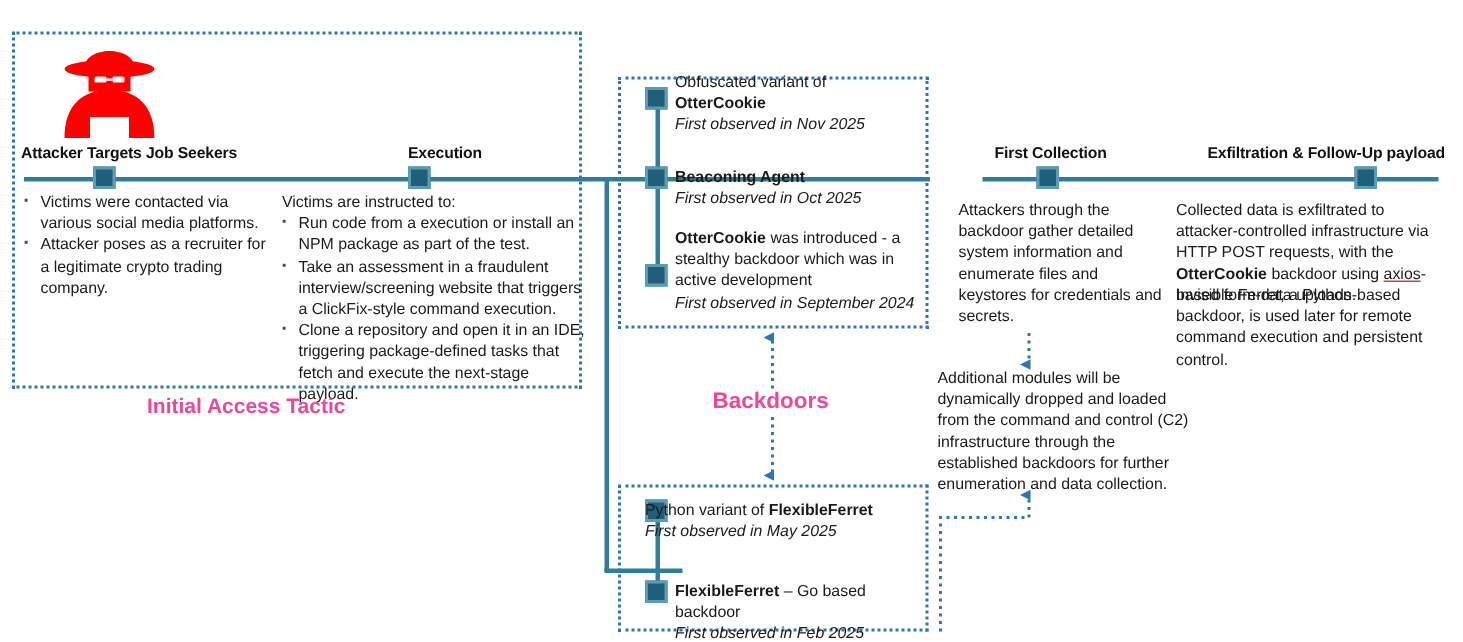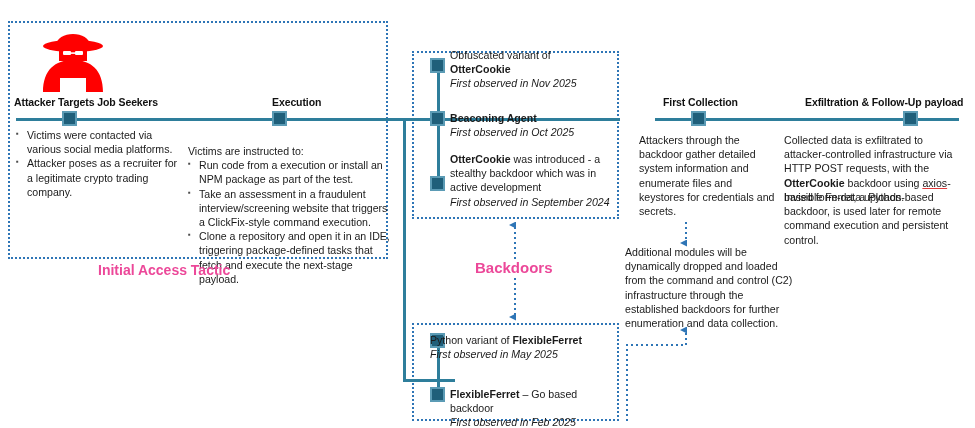--- a/index.html
+++ b/index.html
@@ -23,21 +23,21 @@
                white-space:nowrap;letter-spacing:-0.1px;}
 
   
   .copy{position:absolute;font-size:10.6px;line-height:14.2px;color:#1a1a1a;}
   .copy b{font-weight:bold;}
   .copy i{font-style:italic;}
   ul.bl{margin:0;padding:0;list-style:none;}
   ul.bl li{position:relative;padding-left:11px;margin:0 0 0 0;}
   ul.bl li:before{content:"\25AA";position:absolute;left:0;top:-1px;
                   font-size:8px;color:#4d4d4d;}
-  .lead{margin:16px 0 0 0;}
+  .lead{margin:0 0 0 0;}
 
   
   .caption{position:absolute;font-size:14px;font-weight:bold;color:#ec4899;
            white-space:nowrap;}
 
   
   svg.conn{position:absolute;left:0;top:0;width:975px;height:428px;
            pointer-events:none;overflow:visible;}
 
   

